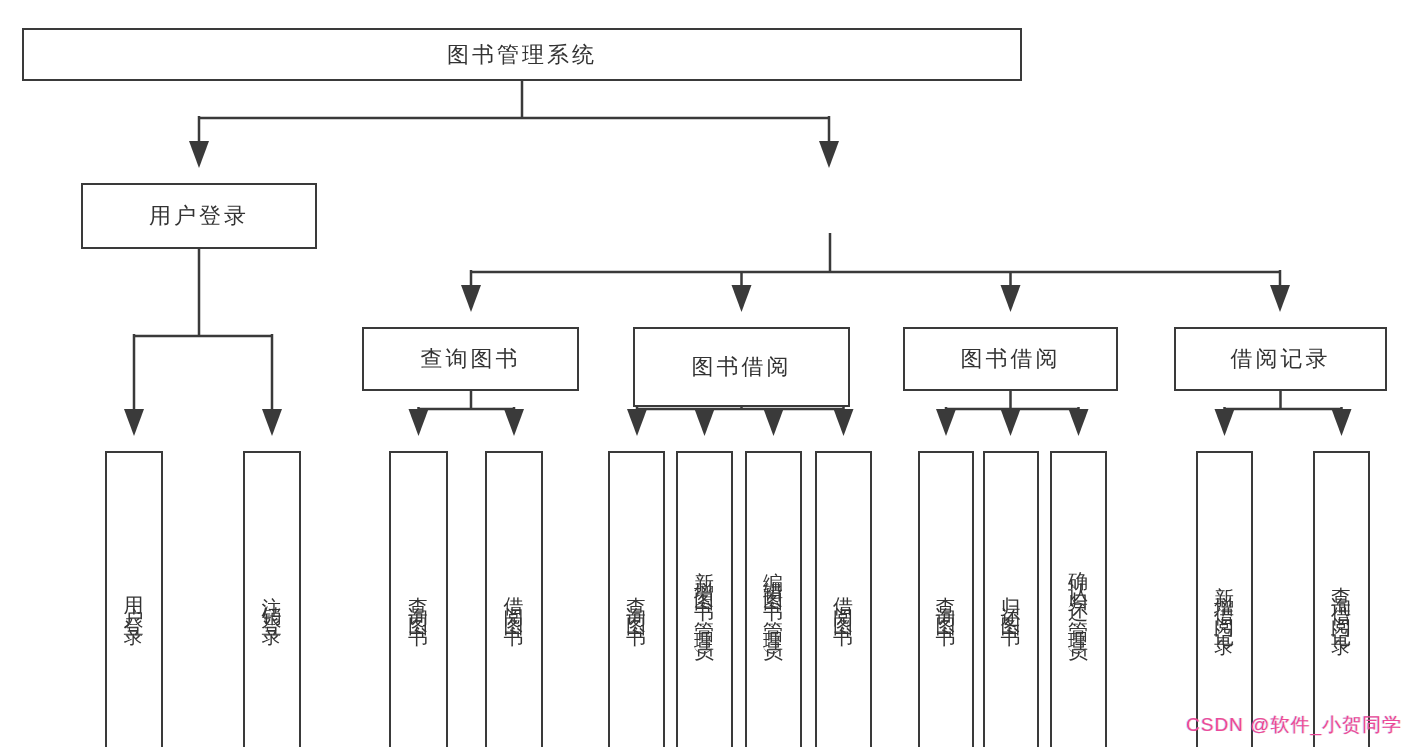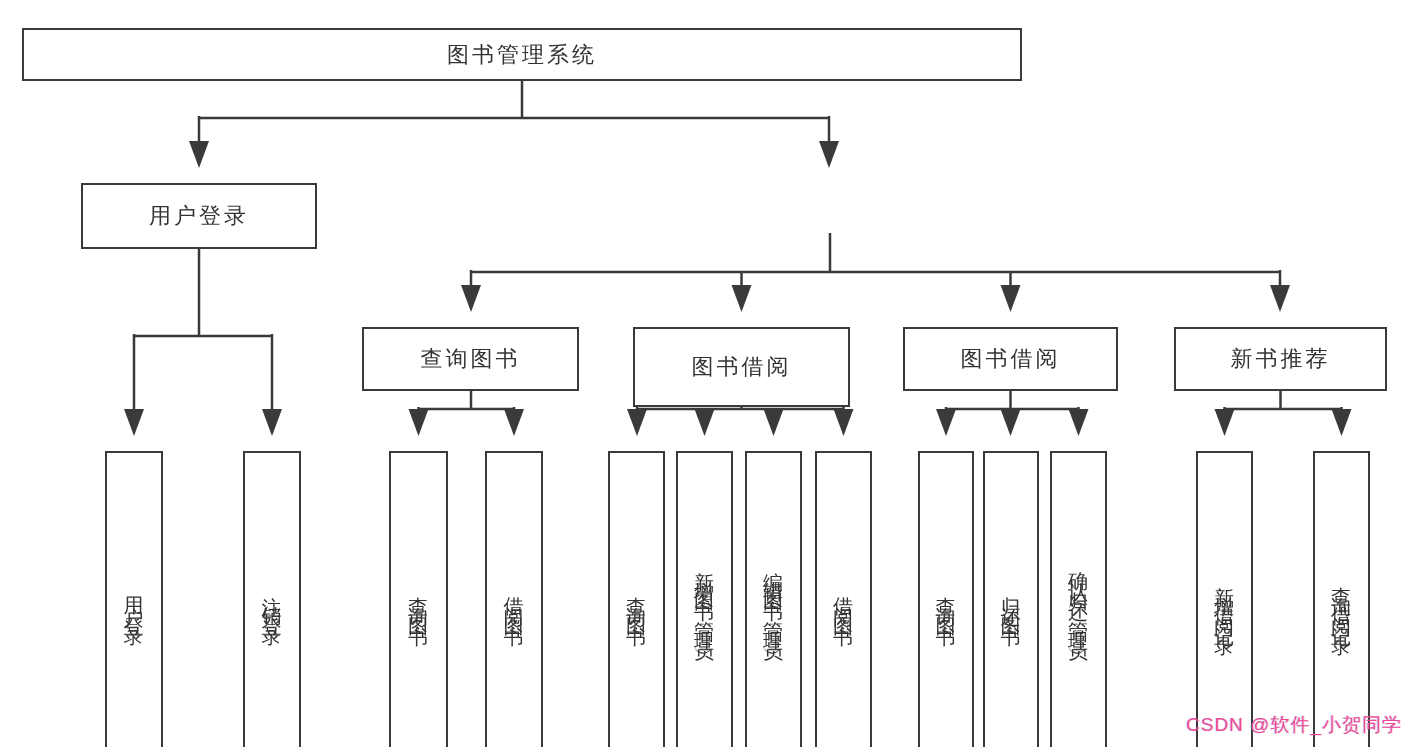--- a/index.html
+++ b/index.html
@@ -83,21 +83,21 @@
   <div class="node h" style="left:362px;top:313px;width:217px;height:64px;">
     <span class="label">查询图书</span>
   </div>
   <div class="node h" style="left:633px;top:313px;width:217px;height:80px;">
     <span class="label">图书借阅</span>
   </div>
   <div class="node h" style="left:903px;top:313px;width:215px;height:64px;">
     <span class="label">图书借阅</span>
   </div>
   <div class="node h" style="left:1174px;top:313px;width:213px;height:64px;">
-    <span class="label">新书推荐</span>
+    <span class="label">借阅记录</span>
   </div>
 
   <div class="node v" style="left:105px;width:58px;">
     <span class="label">用户登录</span>
   </div>
   <div class="node v" style="left:243px;width:58px;">
     <span class="label">注销登录</span>
   </div>
 
   <div class="node v" style="left:389px;width:59px;">

